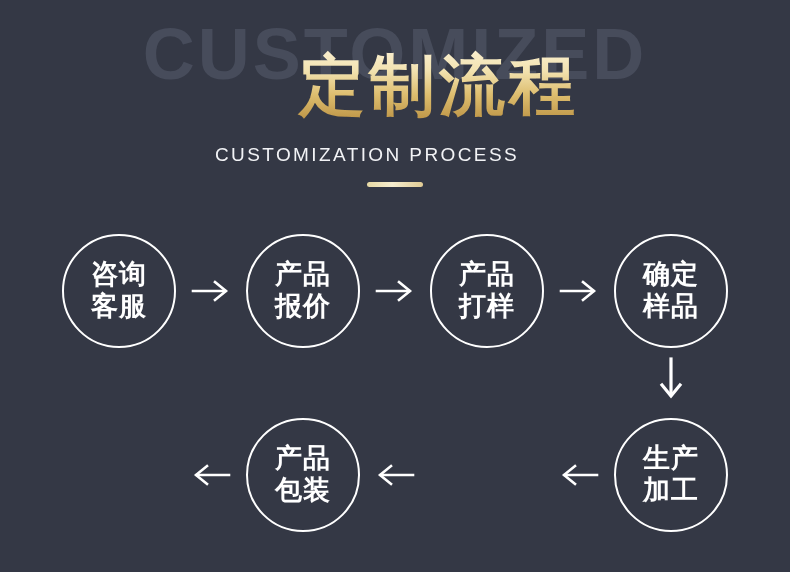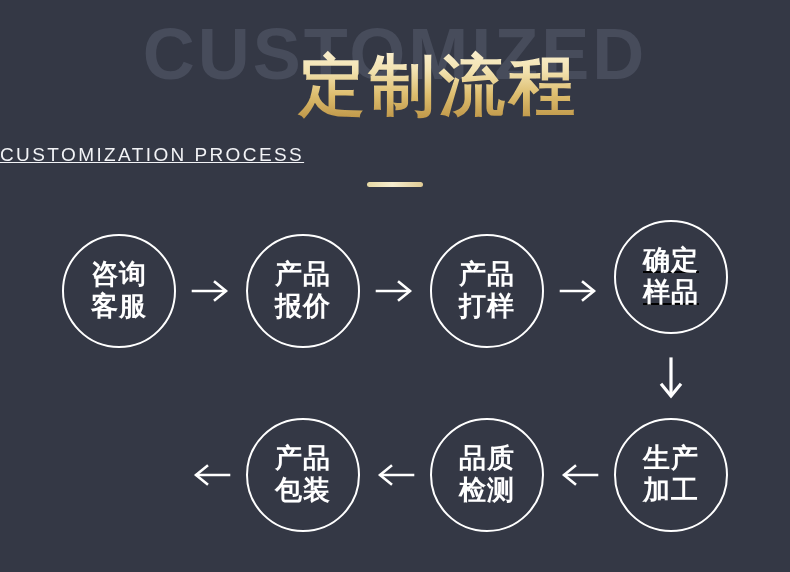--- a/index.html
+++ b/index.html
@@ -75,26 +75,26 @@
     color: transparent;
     padding-left: 44px;
     -webkit-text-fill-color: transparent;
   }
 
   .subtitle {
     position: absolute;
     left: 0;
     top: 144px;
     width: 734px;
+    text-align: center;
     font-size: 19px;
     font-weight: normal;
     letter-spacing: 2.4px;
     color: #f2f3f6;
     white-space: nowrap;
-    text-decoration: underline;
   }
 
   .divider {
     position: absolute;
     left: 367px;
     top: 182px;
     width: 56px;
     height: 5px;
     border-radius: 3px;
     background: linear-gradient(to right, #e7d9a4, #f6edcf 45%, #e0cb94);
@@ -128,21 +128,21 @@
     color: #ffffff;
     line-height: 1.18;
     letter-spacing: 1px;
     white-space: nowrap;
   }
 
   
   .r1c1 { left: 62px;  top: 234px; }
   .r1c2 { left: 246px; top: 234px; }
   .r1c3 { left: 430px; top: 234px; }
-  .r1c4 { left: 614px; top: 220px; text-decoration: underline; }
+  .r1c4 { left: 614px; top: 234px; }
   .r2c1 { left: 62px;  top: 418px; }
   .r2c2 { left: 246px; top: 418px; }
   .r2c3 { left: 430px; top: 418px; }
   .r2c4 { left: 614px; top: 418px; }
 
   
   .arrow {
     position: absolute;
     width: 44px;
     height: 34px;
@@ -231,24 +231,20 @@
         <path d="M8 29 L17 40 L26 29" stroke="#ffffff" stroke-width="3.2" fill="none" stroke-linecap="square" stroke-linejoin="miter"></path>
       </svg>
     </div>
 
 
     <div class="node r2c2">
       <div class="node-line">产品</div>
       <div class="node-line">包装</div>
     </div>
 
-    <div class="node r2c3">
-      <div class="node-line">品质</div>
-      <div class="node-line">检测</div>
-    </div>
 
     <div class="node r2c4">
       <div class="node-line">生产</div>
       <div class="node-line">加工</div>
     </div>
 
     <div class="arrow a-r2-1">
       <svg viewBox="0 0 44 34" aria-hidden="true">
         <path d="M8 17 H40" stroke="#ffffff" stroke-width="2.6" fill="none" stroke-linecap="square"></path>
         <path d="M18 8 L7 17 L18 26" stroke="#ffffff" stroke-width="2.6" fill="none" stroke-linecap="square" stroke-linejoin="miter"></path>

